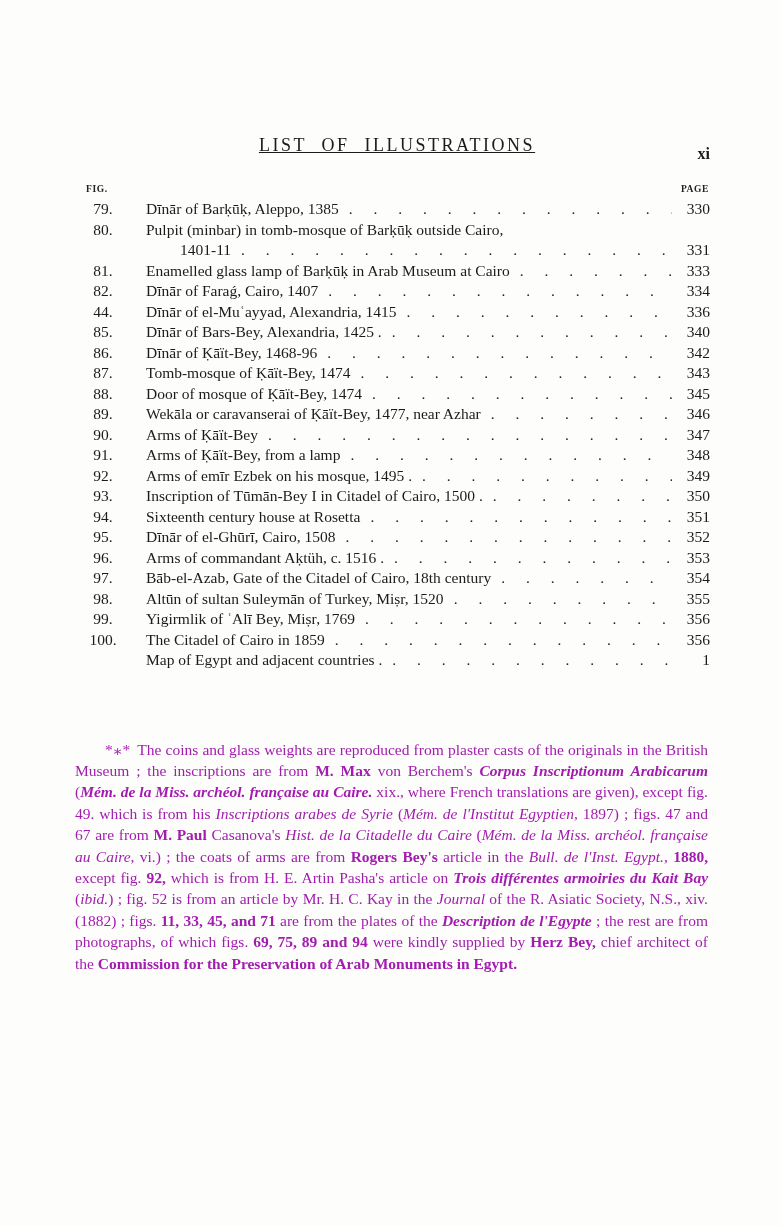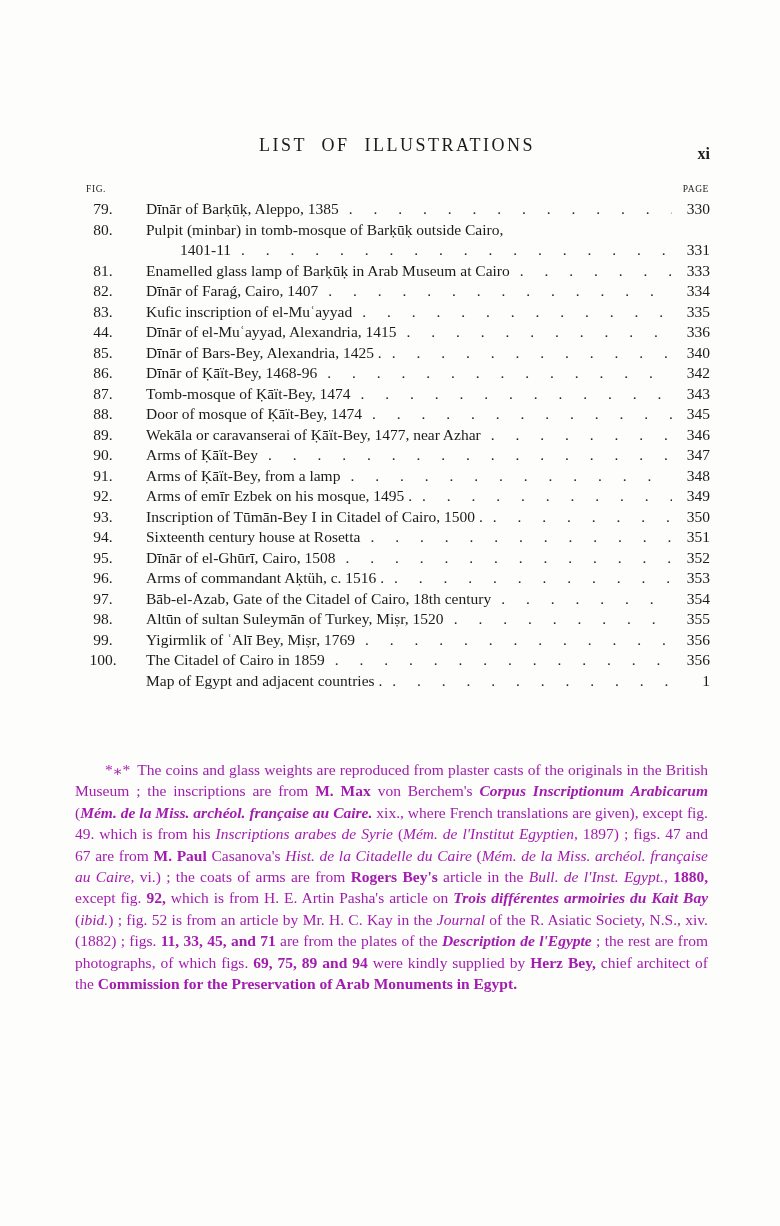--- a/index.html
+++ b/index.html
@@ -5,26 +5,26 @@
   html,body{margin:0;padding:0;background:#e9e9e7;}
   .page{
     width:780px;height:1226px;box-sizing:border-box;
     margin:0 auto;background:#fdfdfb;color:#1b1b1b;
     font-family:"Liberation Serif","DejaVu Serif",serif;
     padding:134px 70px 0 84px;position:relative;overflow:hidden;
   }
   .page-header{position:relative;height:24px;margin-bottom:26px;}
   .title{
     margin:0;font-size:18px;font-weight:400;text-align:center;
-    letter-spacing:2.5px;word-spacing:8px;line-height:22px;
+    letter-spacing:2.5px;word-spacing:8px;line-height:22px;text-decoration:underline;
   }
   .folio{position:absolute;right:0;top:10px;font-size:16px;line-height:20px;font-weight:bold;}
   .col-heads{
     display:flex;justify-content:space-between;align-items:baseline;
-    font-size:9.5px;letter-spacing:0.6px;margin:0 0 5px 0;color:#222;
+    font-size:9.5px;letter-spacing:0.6px;margin:0 0 5px 0;color:#222;font-weight:bold;
   }
   .fig-head{padding-left:2px;}
   .page-head{padding-right:1px;padding-left:24px;}
   .entries{font-size:15.5px;}
   .row{display:flex;align-items:baseline;line-height:20.5px;}
   .num{flex:0 0 38px;text-align:center;margin-right:24px;white-space:nowrap;}
   .txt{white-space:nowrap;}
   .txt.cont{padding-left:34px;}
   .leader{flex:1 1 auto;overflow:hidden;white-space:nowrap;padding:0 6px 0 10px;color:#242424;}
   .leader::after{content:". . . . . . . . . . . . . . . . . . . . . . . . . . . .";word-spacing:17px;}
@@ -78,26 +78,20 @@
           <span class="leader"></span>
           <span class="pg">333</span>
         </div>
         <div class="row">
           <span class="num">82.</span>
           <span class="txt">Dīnār of Faraǵ, Cairo, 1407</span>
           <span class="leader"></span>
           <span class="pg">334</span>
         </div>
         <div class="row">
-          <span class="num">83.</span>
-          <span class="txt">Kufic inscription of el-Muʿayyad</span>
-          <span class="leader"></span>
-          <span class="pg">335</span>
-        </div>
-        <div class="row">
           <span class="num">44.</span>
           <span class="txt">Dīnār of el-Muʿayyad, Alexandria, 1415</span>
           <span class="leader"></span>
           <span class="pg">336</span>
         </div>
         <div class="row">
           <span class="num">85.</span>
           <span class="txt">Dīnār of Bars-Bey, Alexandria, 1425 .</span>
           <span class="leader"></span>
           <span class="pg">340</span>

